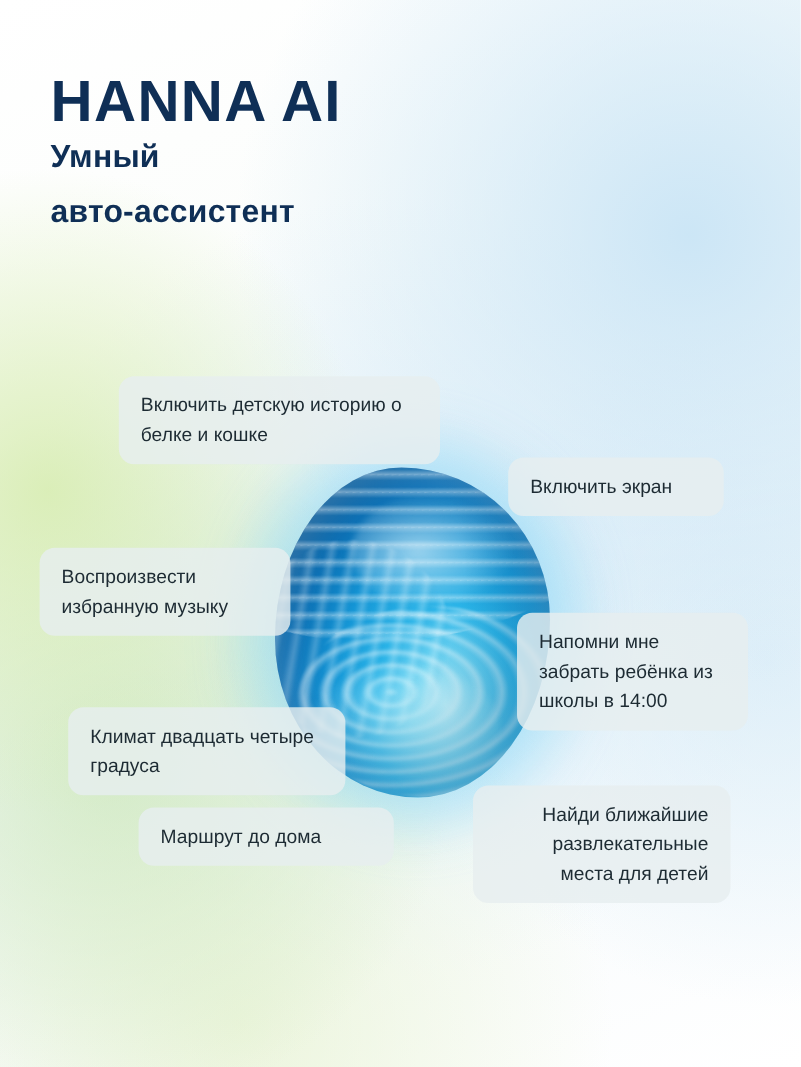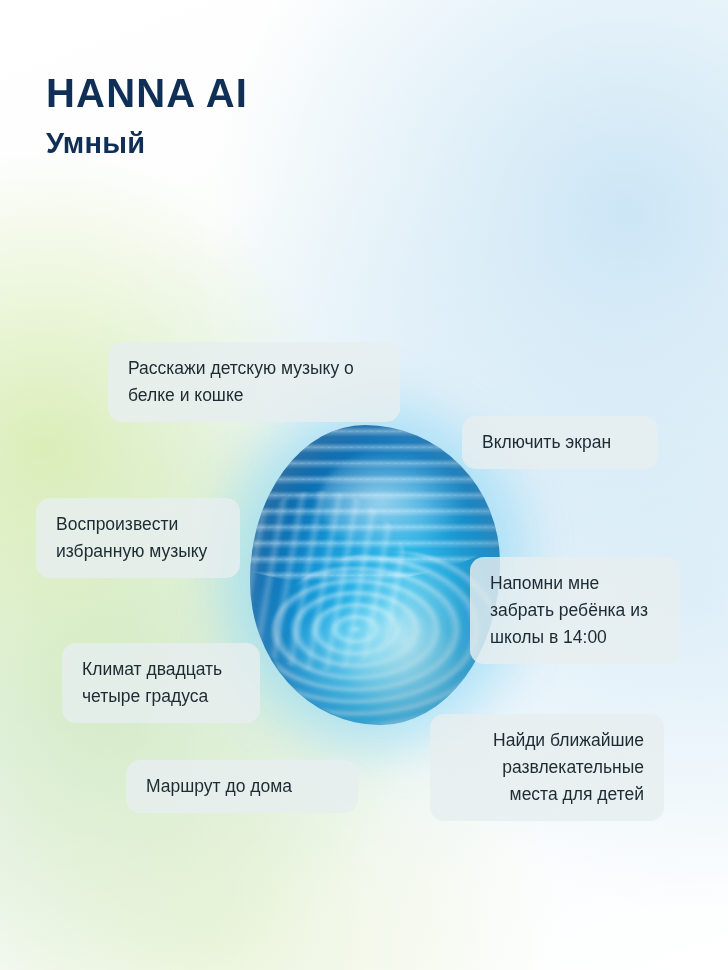--- a/index.html
+++ b/index.html
@@ -37,21 +37,21 @@
   }
   .title-line {
     color: #0f2f56;
     font-size: 29px;
     line-height: 50px;
     font-weight: bold;
     letter-spacing: 0.2px;
     white-space: nowrap;
   }
   .title-line.brand {
-    font-size: 40px;
+    font-size: 53px;
     letter-spacing: 1.2px;
   }
 
   
   .orb-wrap {
     position: absolute;
     left: 250px;
     top: 425px;
     width: 250px;
     height: 300px;
@@ -143,51 +143,52 @@
     background: rgba(231,238,239,0.82);
     border-radius: 14px;
     color: #1d2b33;
     font-size: 17.5px;
     line-height: 27px;
     padding: 13px 20px;
     box-sizing: border-box;
   }
   .bubble.b1 { left: 108px;  top: 342px;  width: 292px; }
   .bubble.b2 { left: 462px;  top: 416px;  width: 196px; }
-  .bubble.b3 { left: 36px;   top: 498px;  width: 204px; }
+  .bubble.b3 { left: 36px;   top: 498px;  width: 228px; }
   .bubble.b4 { left: 470px;  top: 557px;  width: 210px; }
-  .bubble.b5 { left: 62px;   top: 643px;  width: 198px; }
-  .bubble.b6 { left: 126px;  top: 760px;  width: 232px; }
+  .bubble.b5 { left: 62px;   top: 643px;  width: 252px; }
+  .bubble.b6 { left: 126px;  top: 734px;  width: 232px; }
   .bubble.b7 { left: 430px;  top: 714px;  width: 234px; text-align: right; }
 
   .bubble.z-front { z-index: 5; }
 </style>
 </head>
 <body>
 
 <div id="poster">
 
   <div class="title-block">
     <div class="title-line brand">HANNA AI</div>
     <div class="title-line">Умный</div>
+    <div class="title-line">авто-ассистент</div>
   </div>
 
   <div class="orb-wrap">
     <div class="orb-glow"></div>
     <div class="orb">
       <div class="swirl s1"></div>
       <div class="swirl s3"></div>
       <div class="swirl s2"></div>
       <div class="swirl s4"></div>
       <div class="swirl s5"></div>
       <div class="orb-shade"></div>
     </div>
   </div>
 
-  <div class="bubble b1 z-front">Расскажи детскую музыку о белке и кошке</div>
+  <div class="bubble b1 z-front">Включить детскую историю о белке и кошке</div>
   <div class="bubble b2 z-front">Включить экран</div>
   <div class="bubble b3 z-front">Воспроизвести избранную музыку</div>
   <div class="bubble b4 z-front">Напомни мне забрать ребёнка из школы в 14:00</div>
   <div class="bubble b5 z-front">Климат двадцать четыре градуса</div>
   <div class="bubble b6 z-front">Маршрут до дома</div>
   <div class="bubble b7 z-front">Найди ближайшие развлекательные места для детей</div>
 
 </div>
 
 </body></html>

